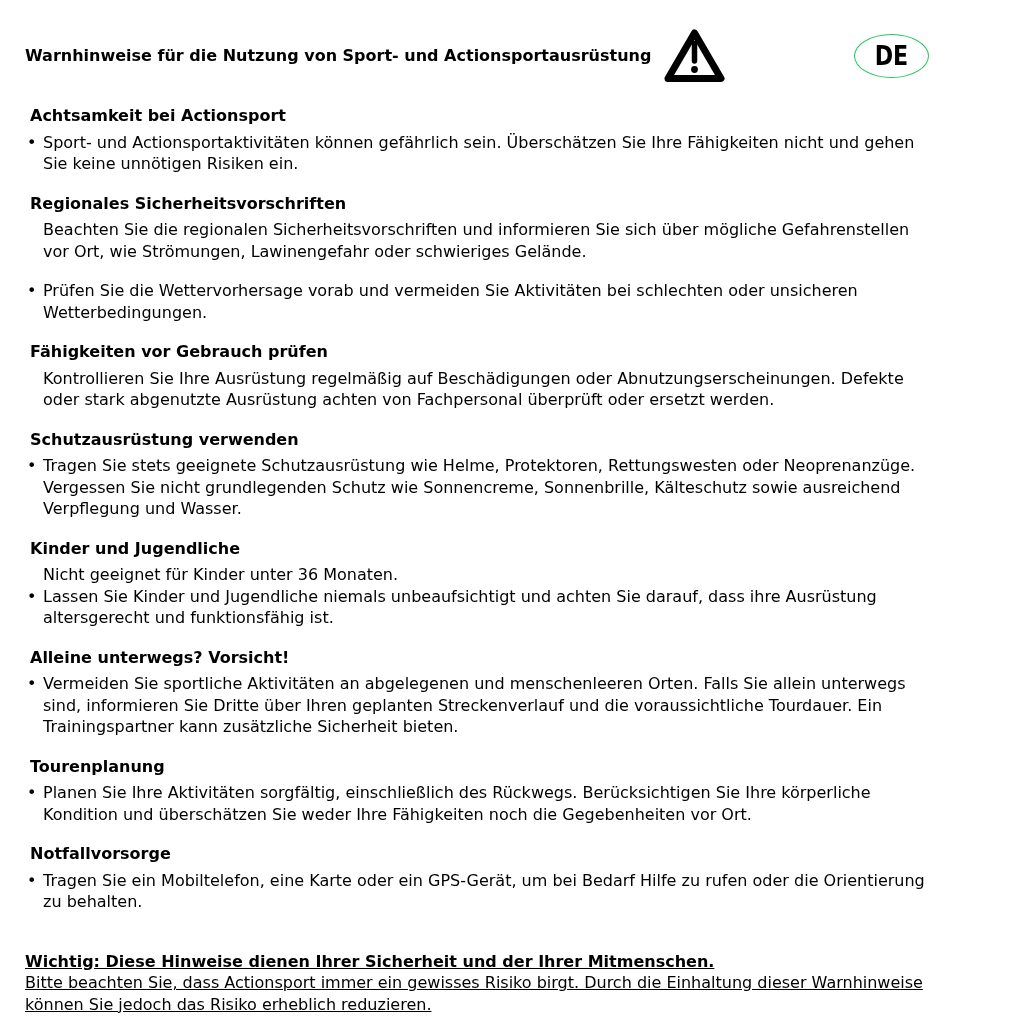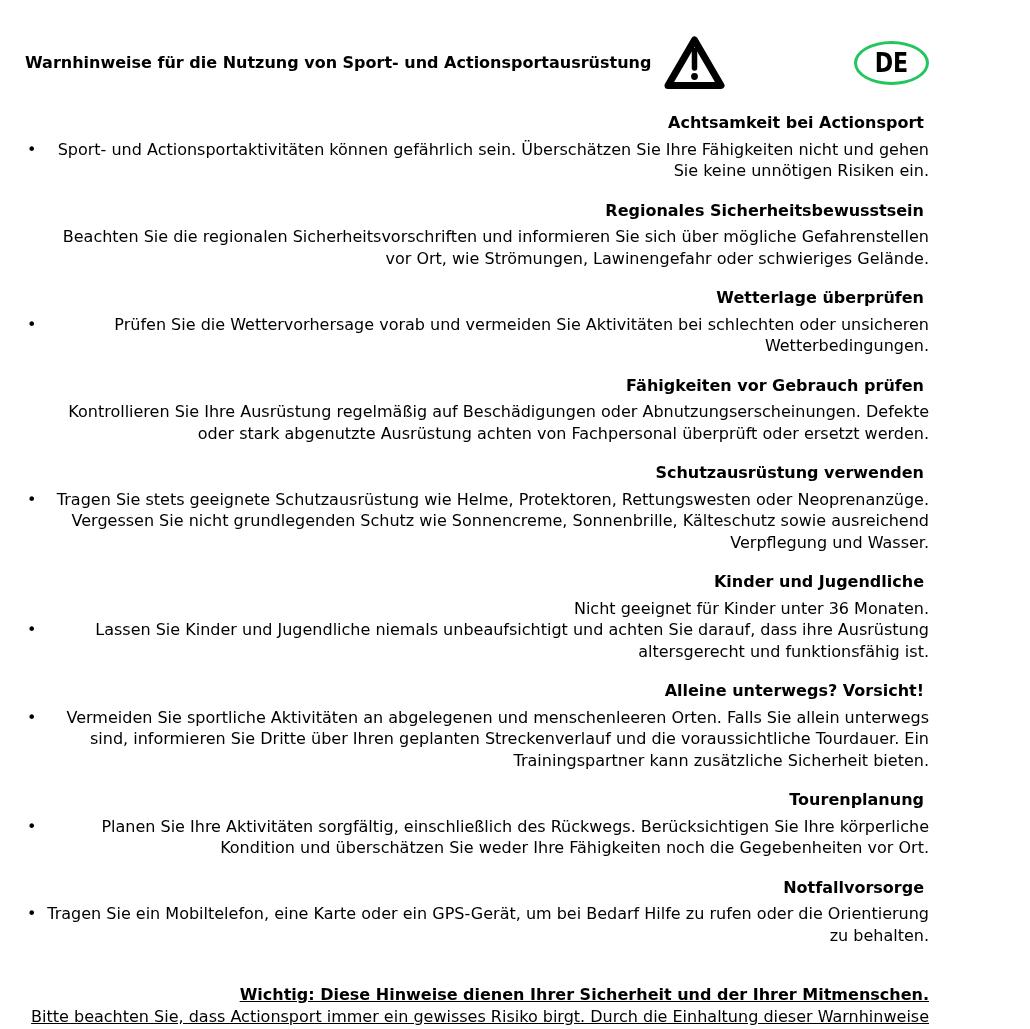--- a/index.html
+++ b/index.html
@@ -13,22 +13,21 @@
     overflow: hidden;
     color: #000000;
     font-family: "DejaVu Sans", "Liberation Sans", sans-serif;
     font-size: 16px;
     line-height: 21.5px;
   }
   .page {
     box-sizing: border-box;
     width: 964px;
     height: 1029px;
-    padding: 34px 35px 0 25px;
-    text-align: right;
+    padding: 27px 35px 0 25px;
   }
   
   .doc-header {
     display: flex;
     align-items: center;
     height: 57px;
   }
   .doc-title {
     font-weight: bold;
     font-size: 16px;
@@ -38,21 +37,21 @@
     margin-left: 13px;
     flex: 0 0 auto;
     display: flex;
     align-items: center;
   }
   .lang-badge {
     margin-left: auto;
     box-sizing: border-box;
     width: 75px;
     height: 44px;
-    border: 3px solid #22c55e;
+    border: 1px solid #22c55e;
     border-radius: 50%;
     display: flex;
     align-items: center;
     justify-content: center;
   }
   .lang-badge-text {
     font-weight: bold;
     font-size: 27px;
     line-height: 1;
     transform: scaleX(0.82);
@@ -116,25 +115,24 @@
     </span>
   </header>
 
   <main class="sections">
 
   <section class="warn-section">
         <h2 class="warn-heading">Achtsamkeit bei Actionsport</h2>
         <p class="warn-item"><span class="bullet">•</span><span class="item-text">Sport- und Actionsportaktivitäten können gefährlich sein. Überschätzen Sie Ihre Fähigkeiten nicht und gehen Sie keine unnötigen Risiken ein.</span></p>
       </section>
       <section class="warn-section">
-        <h2 class="warn-heading">Regionales Sicherheitsbewusstsein</h2>
+        <h2 class="warn-heading">Regionales Sicherheitsvorschriften</h2>
         <p class="warn-item"><span class="item-text">Beachten Sie die regionalen Sicherheitsvorschriften und informieren Sie sich über mögliche Gefahrenstellen vor Ort, wie Strömungen, Lawinengefahr oder schwieriges Gelände.</span></p>
       </section>
       <section class="warn-section">
-        <h2 class="warn-heading">Wetterlage überprüfen</h2>
         <p class="warn-item"><span class="bullet">•</span><span class="item-text">Prüfen Sie die Wettervorhersage vorab und vermeiden Sie Aktivitäten bei schlechten oder unsicheren Wetterbedingungen.</span></p>
       </section>
       <section class="warn-section">
         <h2 class="warn-heading">Fähigkeiten vor Gebrauch prüfen</h2>
         <p class="warn-item"><span class="item-text">Kontrollieren Sie Ihre Ausrüstung regelmäßig auf Beschädigungen oder Abnutzungserscheinungen. Defekte oder stark abgenutzte Ausrüstung achten von Fachpersonal überprüft oder ersetzt werden.</span></p>
       </section>
       <section class="warn-section">
         <h2 class="warn-heading">Schutzausrüstung verwenden</h2>
         <p class="warn-item"><span class="bullet">•</span><span class="item-text">Tragen Sie stets geeignete Schutzausrüstung wie Helme, Protektoren, Rettungswesten oder Neoprenanzüge. Vergessen Sie nicht grundlegenden Schutz wie Sonnencreme, Sonnenbrille, Kälteschutz sowie ausreichend Verpflegung und Wasser.</span></p>
       </section>

